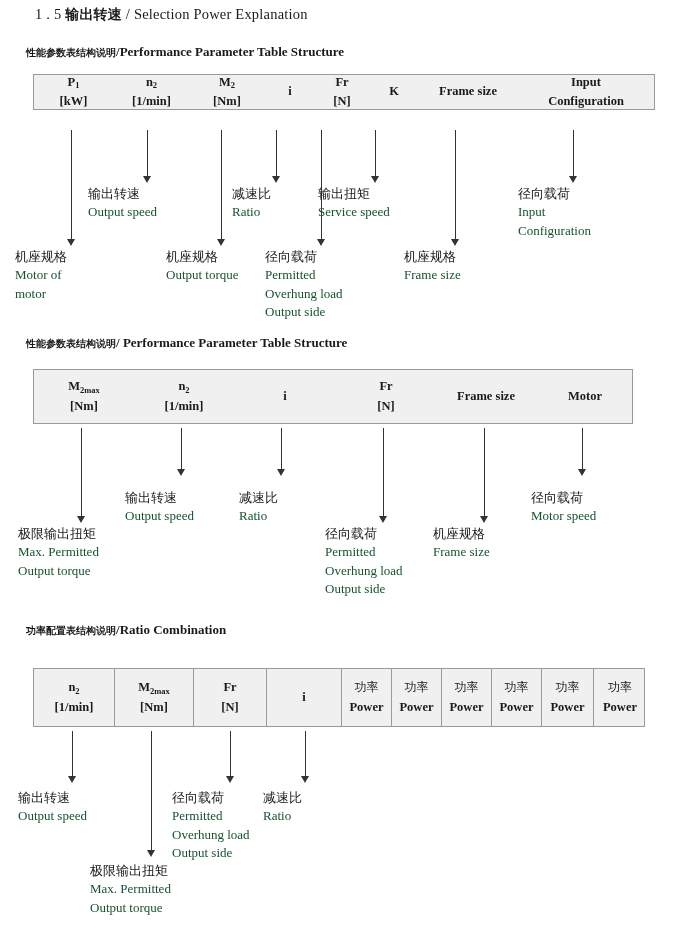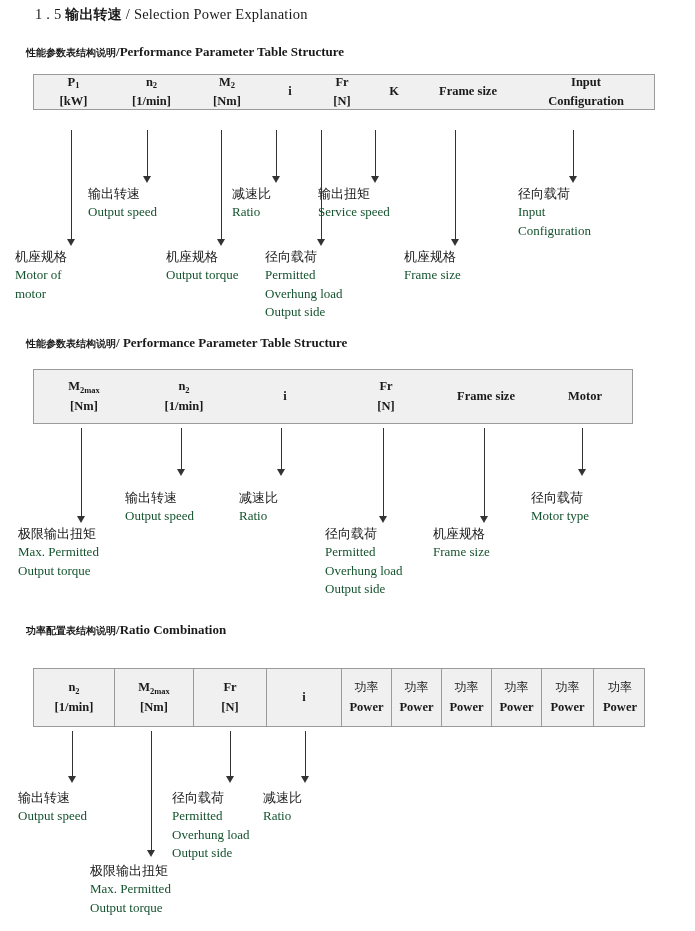--- a/index.html
+++ b/index.html
@@ -309,21 +309,21 @@
   <span class="en">Permitted</span>
   <span class="en">Overhung load</span>
   <span class="en">Output side</span>
 </div>
 <div class="note" style="left:433px; top:525px; width:103px;">
   <span class="cn">机座规格</span>
   <span class="en">Frame size</span>
 </div>
 <div class="note" style="left:531px; top:489px; width:100px;">
   <span class="cn">径向载荷</span>
-  <span class="en">Motor type</span>
+  <span class="en">Motor speed</span>
 </div>
 
 <div class="abs sec-title" style="left:26px; top:622px;">
   <span class="cn">功率配置表结构说明</span><span class="en">/</span><span class="en">Ratio Combination</span>
 </div>
 
 <div class="abs tbl bordered" id="tbl3" style="left:33px; top:668px; width:612px; height:59px;">
     <div class="cell" style="flex: 0 0 80px;">
       <div>n<sub>2</sub></div>
       <div>[1/min]</div>

